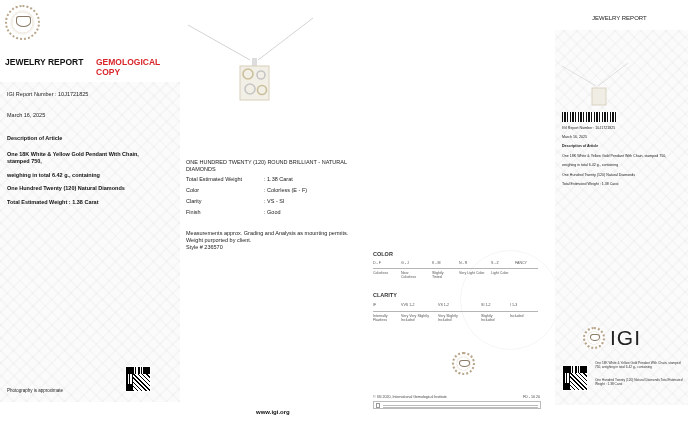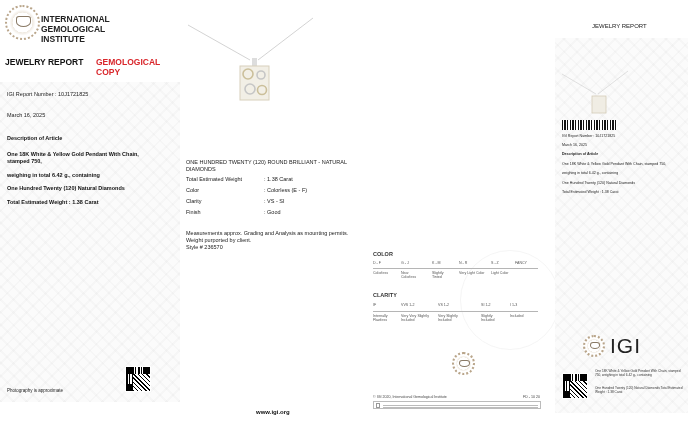--- a/index.html
+++ b/index.html
@@ -52,42 +52,37 @@
   .g-line { position: absolute; left: 8px; width: 165px; height: 1px; background: #b5b5b5; }
   .g-descs { position: absolute; left: 8px; width: 165px; font-size: 3.6px; line-height: 4.2px; color: #555; }
   .g-seal { position: absolute; left: 87px; top: 107px; width: 23px; height: 23px; }
   .g-copy { position: absolute; left: 8px; top: 150px; font-size: 3.6px; color: #444; }
   .g-fd { position: absolute; left: 158px; top: 150px; font-size: 3.6px; color: #444; }
   .g-legal { position: absolute; left: 8px; top: 156px; width: 168px; height: 8px; border: 1px solid #bbb; }
   .g-legal .doc { position: absolute; left: 2px; top: 1px; width: 4px; height: 5px; border: 1px solid #999; }
   .g-legal .txt { position: absolute; left: 9px; top: 1.5px; width: 155px; height: 4px; background: repeating-linear-gradient(0deg, #bbb 0 0.8px, transparent 0.8px 2px); }
 
   
-  #right { position: absolute; left: 555px; top: 16px; width: 145px; height: 350px; }
+  #right { position: absolute; left: 555px; top: 8px; width: 145px; height: 350px; }
   #right .bg { position: absolute; left: 0; top: 22px; width: 133px; height: 375px; }
   .r-title { position: absolute; left: 37px; top: 7px; font-size: 6px; color: #222; }
   .r-neck { position: absolute; left: 5px; top: 50px; width: 70px; height: 50px; }
   .barcode { position: absolute; left: 7px; top: 104px; width: 55px; height: 10px; background: repeating-linear-gradient(90deg, #111 0 1px, #fff 1px 2px, #111 2px 4px, #fff 4px 5px, #111 5px 6px, #fff 6px 8px); }
   .r-text { position: absolute; left: 7px; font-size: 3.6px; color: #222; width: 125px; }
   .r-igi { position: absolute; left: 28px; top: 319px; }
   .r-igi .seal { left: 0; top: 0; width: 22px; height: 22px; }
   .r-igi .logo { position: absolute; left: 27px; top: -1px; font-size: 21px; color: #222; letter-spacing: 1px; }
   .r-small { position: absolute; left: 40px; width: 90px; font-size: 3.2px; line-height: 3.8px; color: #333; }
 </style>
 </head>
 <body>
 
 <div id="left">
   <div class="bg pattern"></div>
   <div class="seal"></div>
-  <div class="igi-name">
-    <div>INTERNATIONAL</div>
-    <div>GEMOLOGICAL</div>
-    <div>INSTITUTE</div>
-  </div>
   <div class="jr-title">JEWELRY REPORT</div>
   <div class="ecopy">GEMOLOGICAL COPY</div>
 
   <div class="l-text" style="top:91px">IGI Report Number : 10J1721825</div>
   <div class="l-text" style="top:112px">March 16, 2025</div>
   <div class="l-text l-bold" style="top:135px">Description of Article</div>
   <div class="l-text l-bold" style="top:151px">One 18K White &amp; Yellow Gold Pendant With Chain,</div>
   <div class="l-text l-bold" style="top:158px">stamped 750,</div>
   <div class="l-text l-bold" style="top:172px">weighing in total 6.42 g., containing</div>
   <div class="l-text l-bold" style="top:185px">One Hundred Twenty (120) Natural Diamonds</div>

